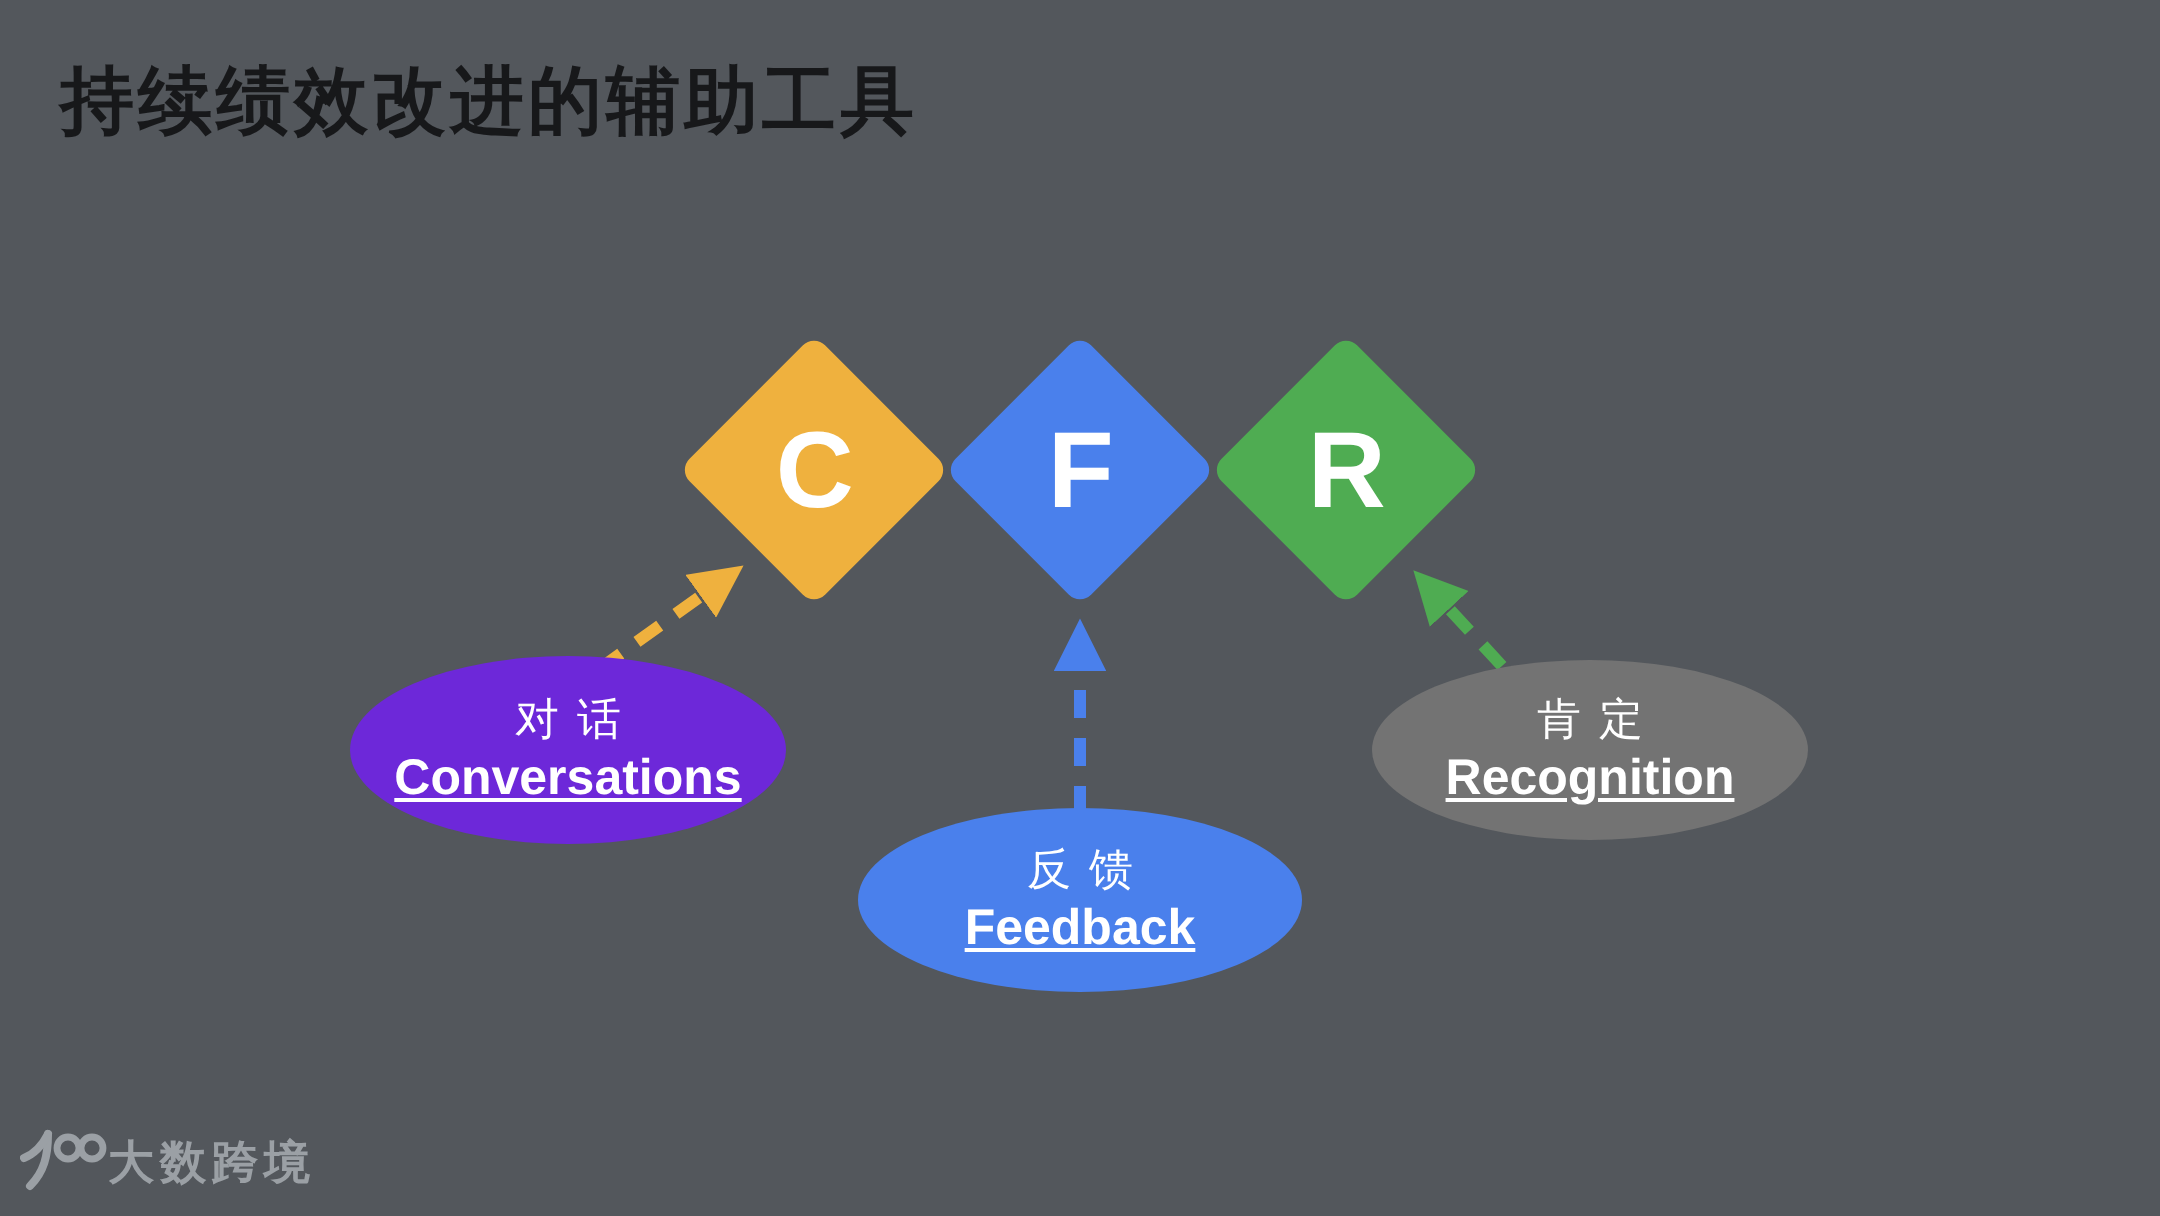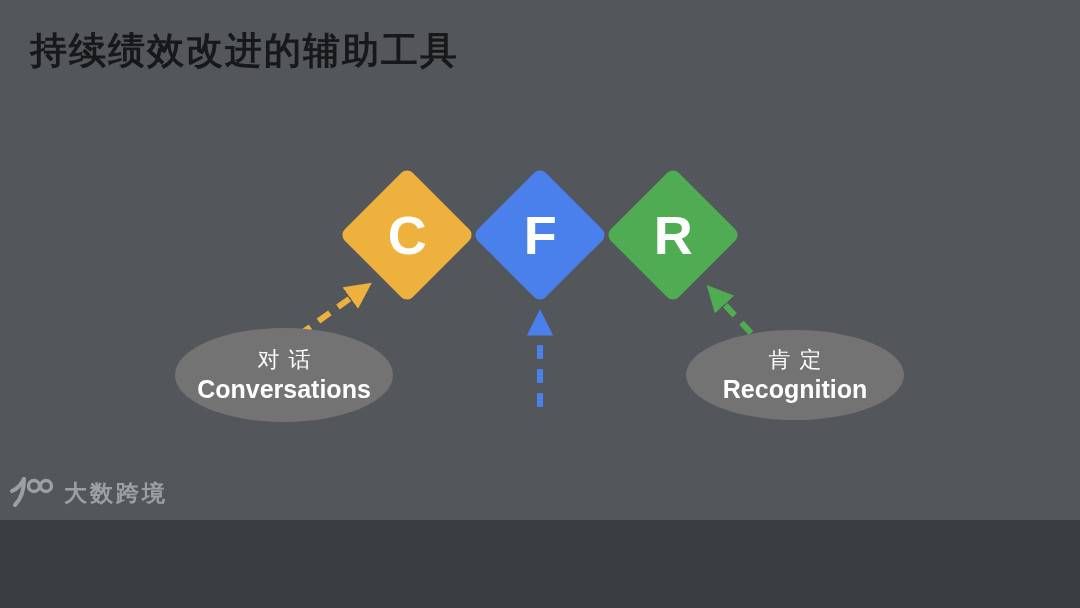--- a/index.html
+++ b/index.html
@@ -1,17 +1,17 @@
 <!DOCTYPE html>
 <html><head>
 <meta charset="utf-8">
 <style>
   html,body{margin:0;padding:0;background:#3a3d41;}
   #canvas{
-    position:relative;width:1080px;height:520px;overflow:hidden;
+    position:relative;width:1080px;height:608px;overflow:hidden;
     background:#53575C;
     font-family:"Liberation Sans", sans-serif;
   }
   
   #title{
     position:absolute;left:30px;top:26px;
     font-family:"Liberation Serif","DejaVu Serif",serif;
     font-weight:bold;font-size:37px;letter-spacing:2px;
     color:#17181A;
   }
@@ -37,28 +37,28 @@
   .ah-c{fill:#EFB13E;}
   .ah-f{fill:#4A80EC;}
   .ah-r{fill:#4FAC52;}
   
   .bubble{
     position:absolute;border-radius:50%;
     display:flex;flex-direction:column;align-items:center;justify-content:center;
     color:#FFFFFF;text-align:center;
   }
   .bubble .zh{font-size:22px;letter-spacing:9px;text-indent:9px;line-height:1.35;}
-  .bubble .en{font-size:25px;font-weight:bold;line-height:1.25;}
-  #bubble-conversations{left:175px;top:328px;width:218px;height:94px;background:#737373;}
+  .bubble .en{font-size:25px;font-weight:bold;line-height:1.25;text-decoration:underline;}
+  #bubble-conversations{left:175px;top:328px;width:218px;height:94px;background:#6d28d9;}
   #bubble-feedback{left:429px;top:404px;width:222px;height:92px;background:#4A80EC;}
   #bubble-recognition{left:686px;top:330px;width:218px;height:90px;background:#737373;}
   
   #watermark{
     position:absolute;left:10px;bottom:10px;
-    display:flex;align-items:center;gap:10px;
+    display:flex;align-items:center;gap:0;
     color:#9BA0A5;
   }
   #watermark .wm-text{font-size:23px;font-weight:bold;letter-spacing:3px;}
   
   #wechat{
     position:absolute;right:24px;bottom:26px;
     display:flex;align-items:center;gap:10px;
     color:#E0E2E3;
   }
   #wechat .wc-text{font-size:29px;letter-spacing:2px;}
@@ -94,20 +94,24 @@
     <span class="letter">F</span>
   </div>
   <div id="diamond-r" class="diamond">
     <span class="letter">R</span>
   </div>
 
   <div id="bubble-conversations" class="bubble">
     <span class="zh">对话</span>
     <span class="en">Conversations</span>
   </div>
+  <div id="bubble-feedback" class="bubble">
+    <span class="zh">反馈</span>
+    <span class="en">Feedback</span>
+  </div>
   <div id="bubble-recognition" class="bubble">
     <span class="zh">肯定</span>
     <span class="en">Recognition</span>
   </div>
 
   <div id="watermark">
     <svg width="44" height="34" viewBox="0 0 44 34">
       <path d="M14,3 C14,14 12,22 5,29" fill="none" stroke="#9BA0A5" stroke-width="4" stroke-linecap="round"></path>
       <path d="M14,3 C11,9 7,13 2,15" fill="none" stroke="#9BA0A5" stroke-width="4" stroke-linecap="round"></path>
       <circle cx="24" cy="10" r="5.5" fill="none" stroke="#9BA0A5" stroke-width="3.4"></circle>

